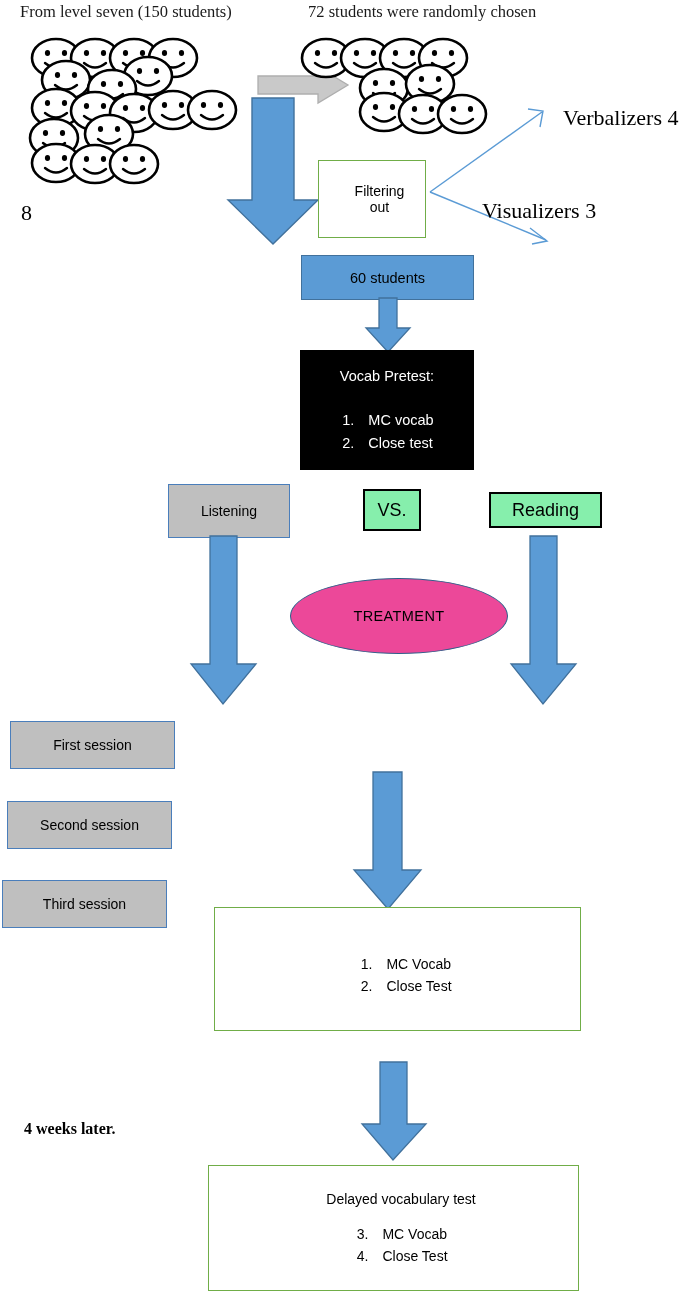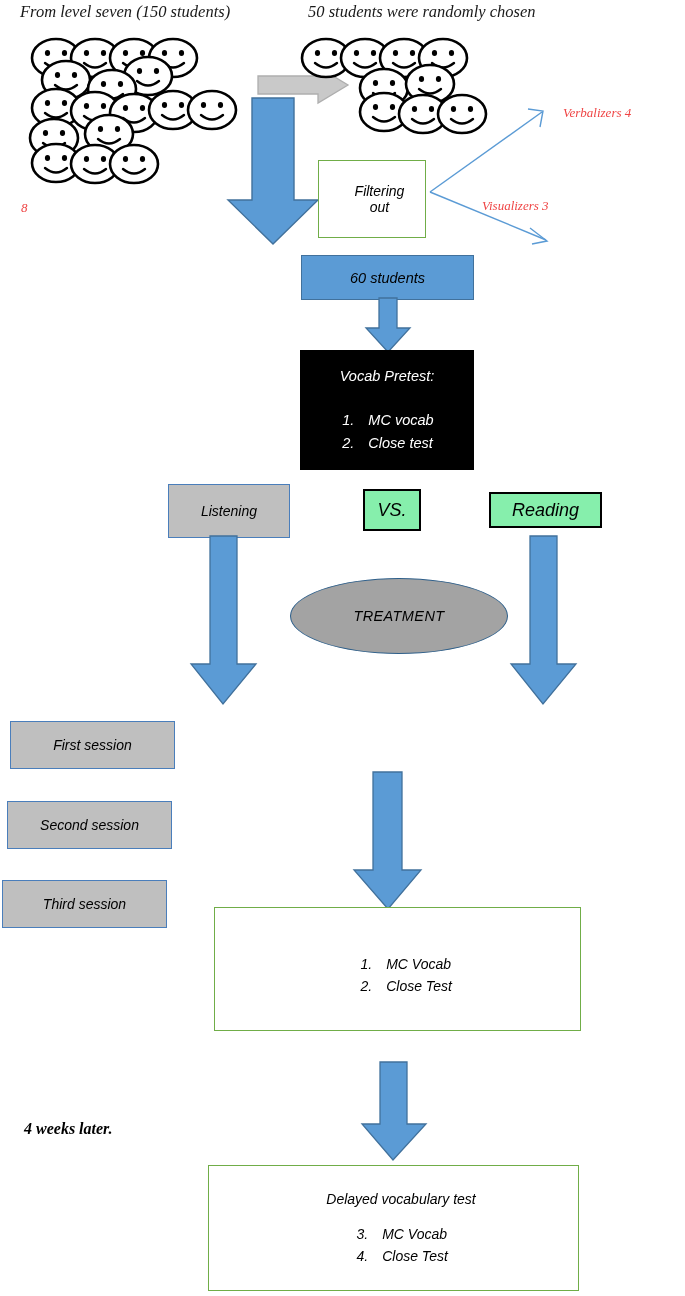--- a/index.html
+++ b/index.html
@@ -8,34 +8,34 @@
     background: #ffffff;
   }
   #canvas {
     position: relative;
     width: 685px;
     height: 1296px;
     background: #ffffff;
     overflow: hidden;
     font-family: "Liberation Sans", sans-serif;
   }
-  .abs { position: absolute; font-style: italic; }
+  .abs { position: absolute; }
 
   
   .serif-head {
     font-family: "Liberation Serif", serif;
     font-size: 16.5px;
     color: #1a1a1a;
     white-space: nowrap;
     letter-spacing: 0px;
   }
   .serif-label {
     font-family: "Liberation Serif", serif;
-    font-size: 13px;
-    color: #ef4444;
+    font-size: 22px;
+    color: #000000;
     white-space: nowrap;
   }
   .serif-bold {
     font-family: "Liberation Serif", serif;
     font-weight: bold;
     font-size: 15.5px;
     color: #000;
     white-space: nowrap;
   }
 
@@ -73,21 +73,21 @@
     font-size: 14px;
     padding-left: 15px;
   }
   .box-black {
     background: #000000;
     border: none;
     color: #ffffff;
     font-size: 14.5px;
   }
   .ellipse-blue {
-    background: #a3a3a3;
+    background: #ec4899;
     border: 1px solid #2E5F8A;
     border-radius: 50%;
     display: flex;
     align-items: center;
     justify-content: center;
     color: #000;
     font-size: 14.5px;
     letter-spacing: .4px;
   }
 
@@ -104,21 +104,21 @@
 
   svg { display:block; overflow: visible; }
 </style>
 </head>
 <body>
 
 <div id="canvas">
 
   <div class="abs serif-head" style="left:20px; top:2px;">From level seven (150 students)</div>
 
-  <div class="abs serif-head" style="left:308px; top:2px;">50 students were randomly chosen</div>
+  <div class="abs serif-head" style="left:308px; top:2px;">72 students were randomly chosen</div>
 
   <div class="abs" style="left:16px; top:36px; width:230px; height:145px;">
     <svg width="230" height="150" viewBox="0 0 230 150" aria-hidden="true">
       <defs>
         <g id="face">
           <ellipse cx="0" cy="0" rx="24" ry="19" fill="#fff" stroke="#000" stroke-width="2.6"></ellipse>
           <ellipse cx="-8.5" cy="-5" rx="2.6" ry="3" fill="#000"></ellipse>
           <ellipse cx="8.5" cy="-5" rx="2.6" ry="3" fill="#000"></ellipse>
           <path d="M -11 5 Q 0 14 11 5" fill="none" stroke="#000" stroke-width="2.4" stroke-linecap="round"></path>
         </g>

